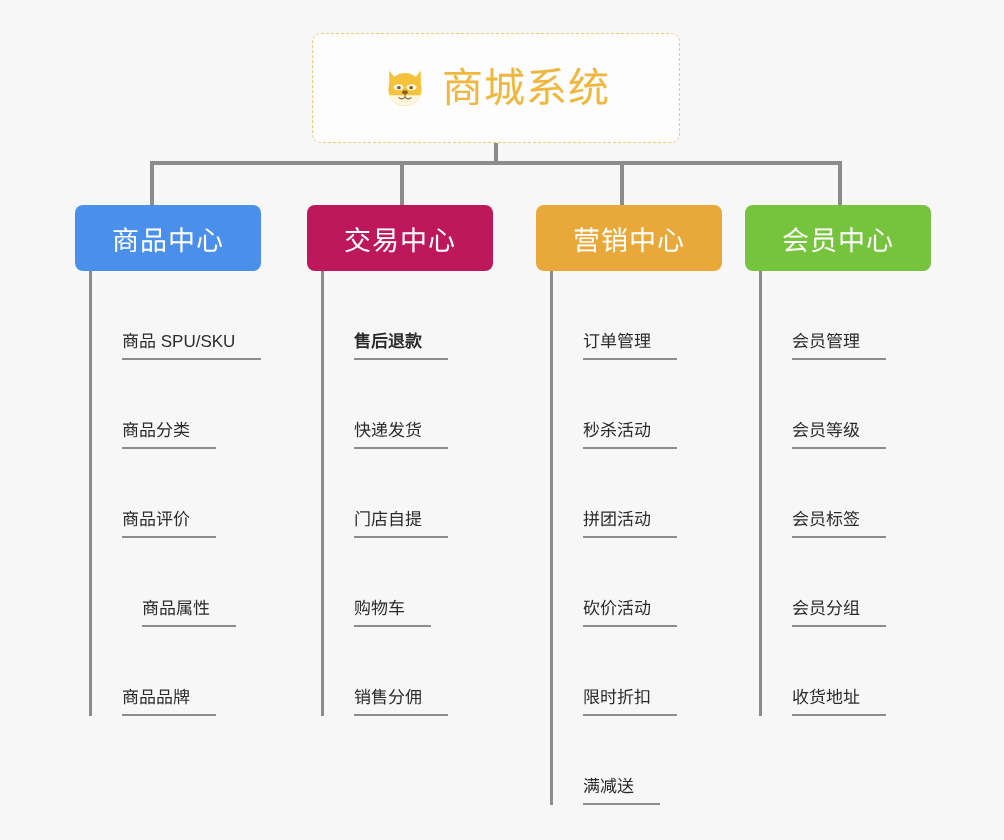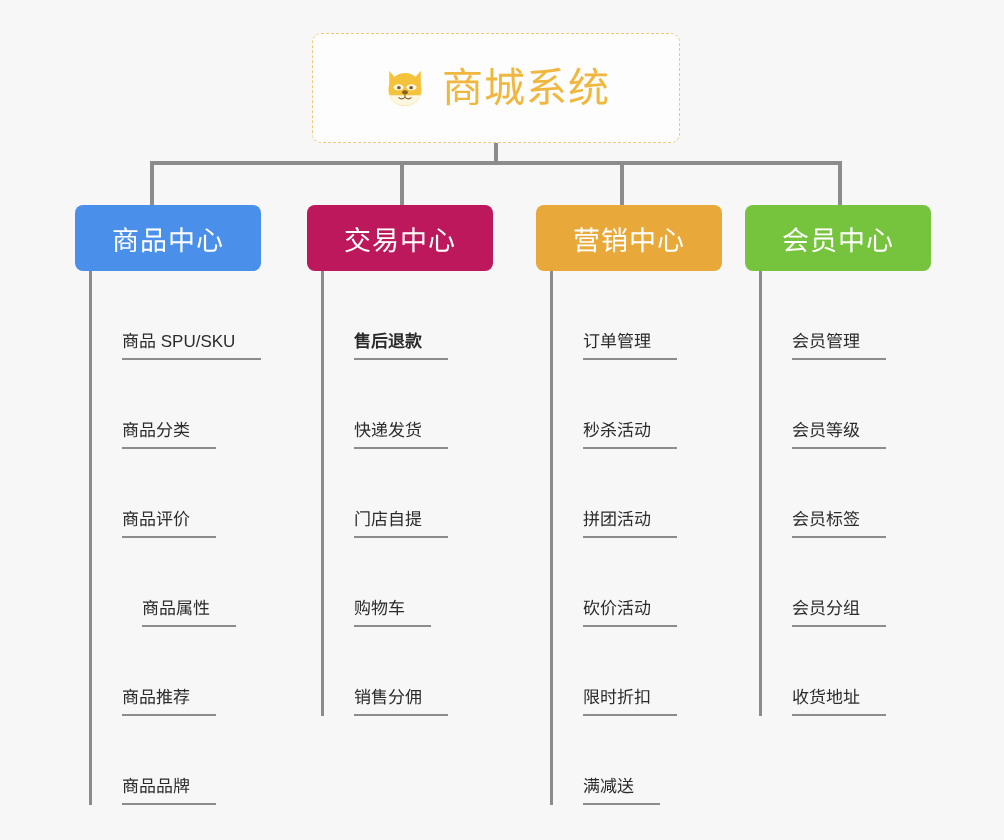--- a/index.html
+++ b/index.html
@@ -172,23 +172,20 @@
       <li class="leaf-item">
           <span class="leaf-label" style="border-bottom-color: rgb(140, 140, 140);">商品分类</span>
         </li>
       <li class="leaf-item">
           <span class="leaf-label" style="border-bottom-color: rgb(140, 140, 140);">商品评价</span>
         </li>
       <li class="leaf-item">
           <span class="leaf-label" style="border-bottom-color: rgb(140, 140, 140); margin-left: 20px;">商品属性</span>
         </li>
       <li class="leaf-item">
-          <span class="leaf-label" style="border-bottom-color: rgb(140, 140, 140);">商品推荐</span>
-        </li>
-      <li class="leaf-item">
           <span class="leaf-label" style="border-bottom-color: rgb(140, 140, 140);">商品品牌</span>
         </li>
     </ul>
   </div>
 
   <div class="branch b1">
     <div class="branch-header" style="background: #be185d;">交易中心</div>
     <ul class="leaf-list" style="border-left-color: rgb(140, 140, 140);">
       <li class="leaf-item">
           <span class="leaf-label" style="border-bottom-color: rgb(140, 140, 140); font-weight: bold;">售后退款</span>

